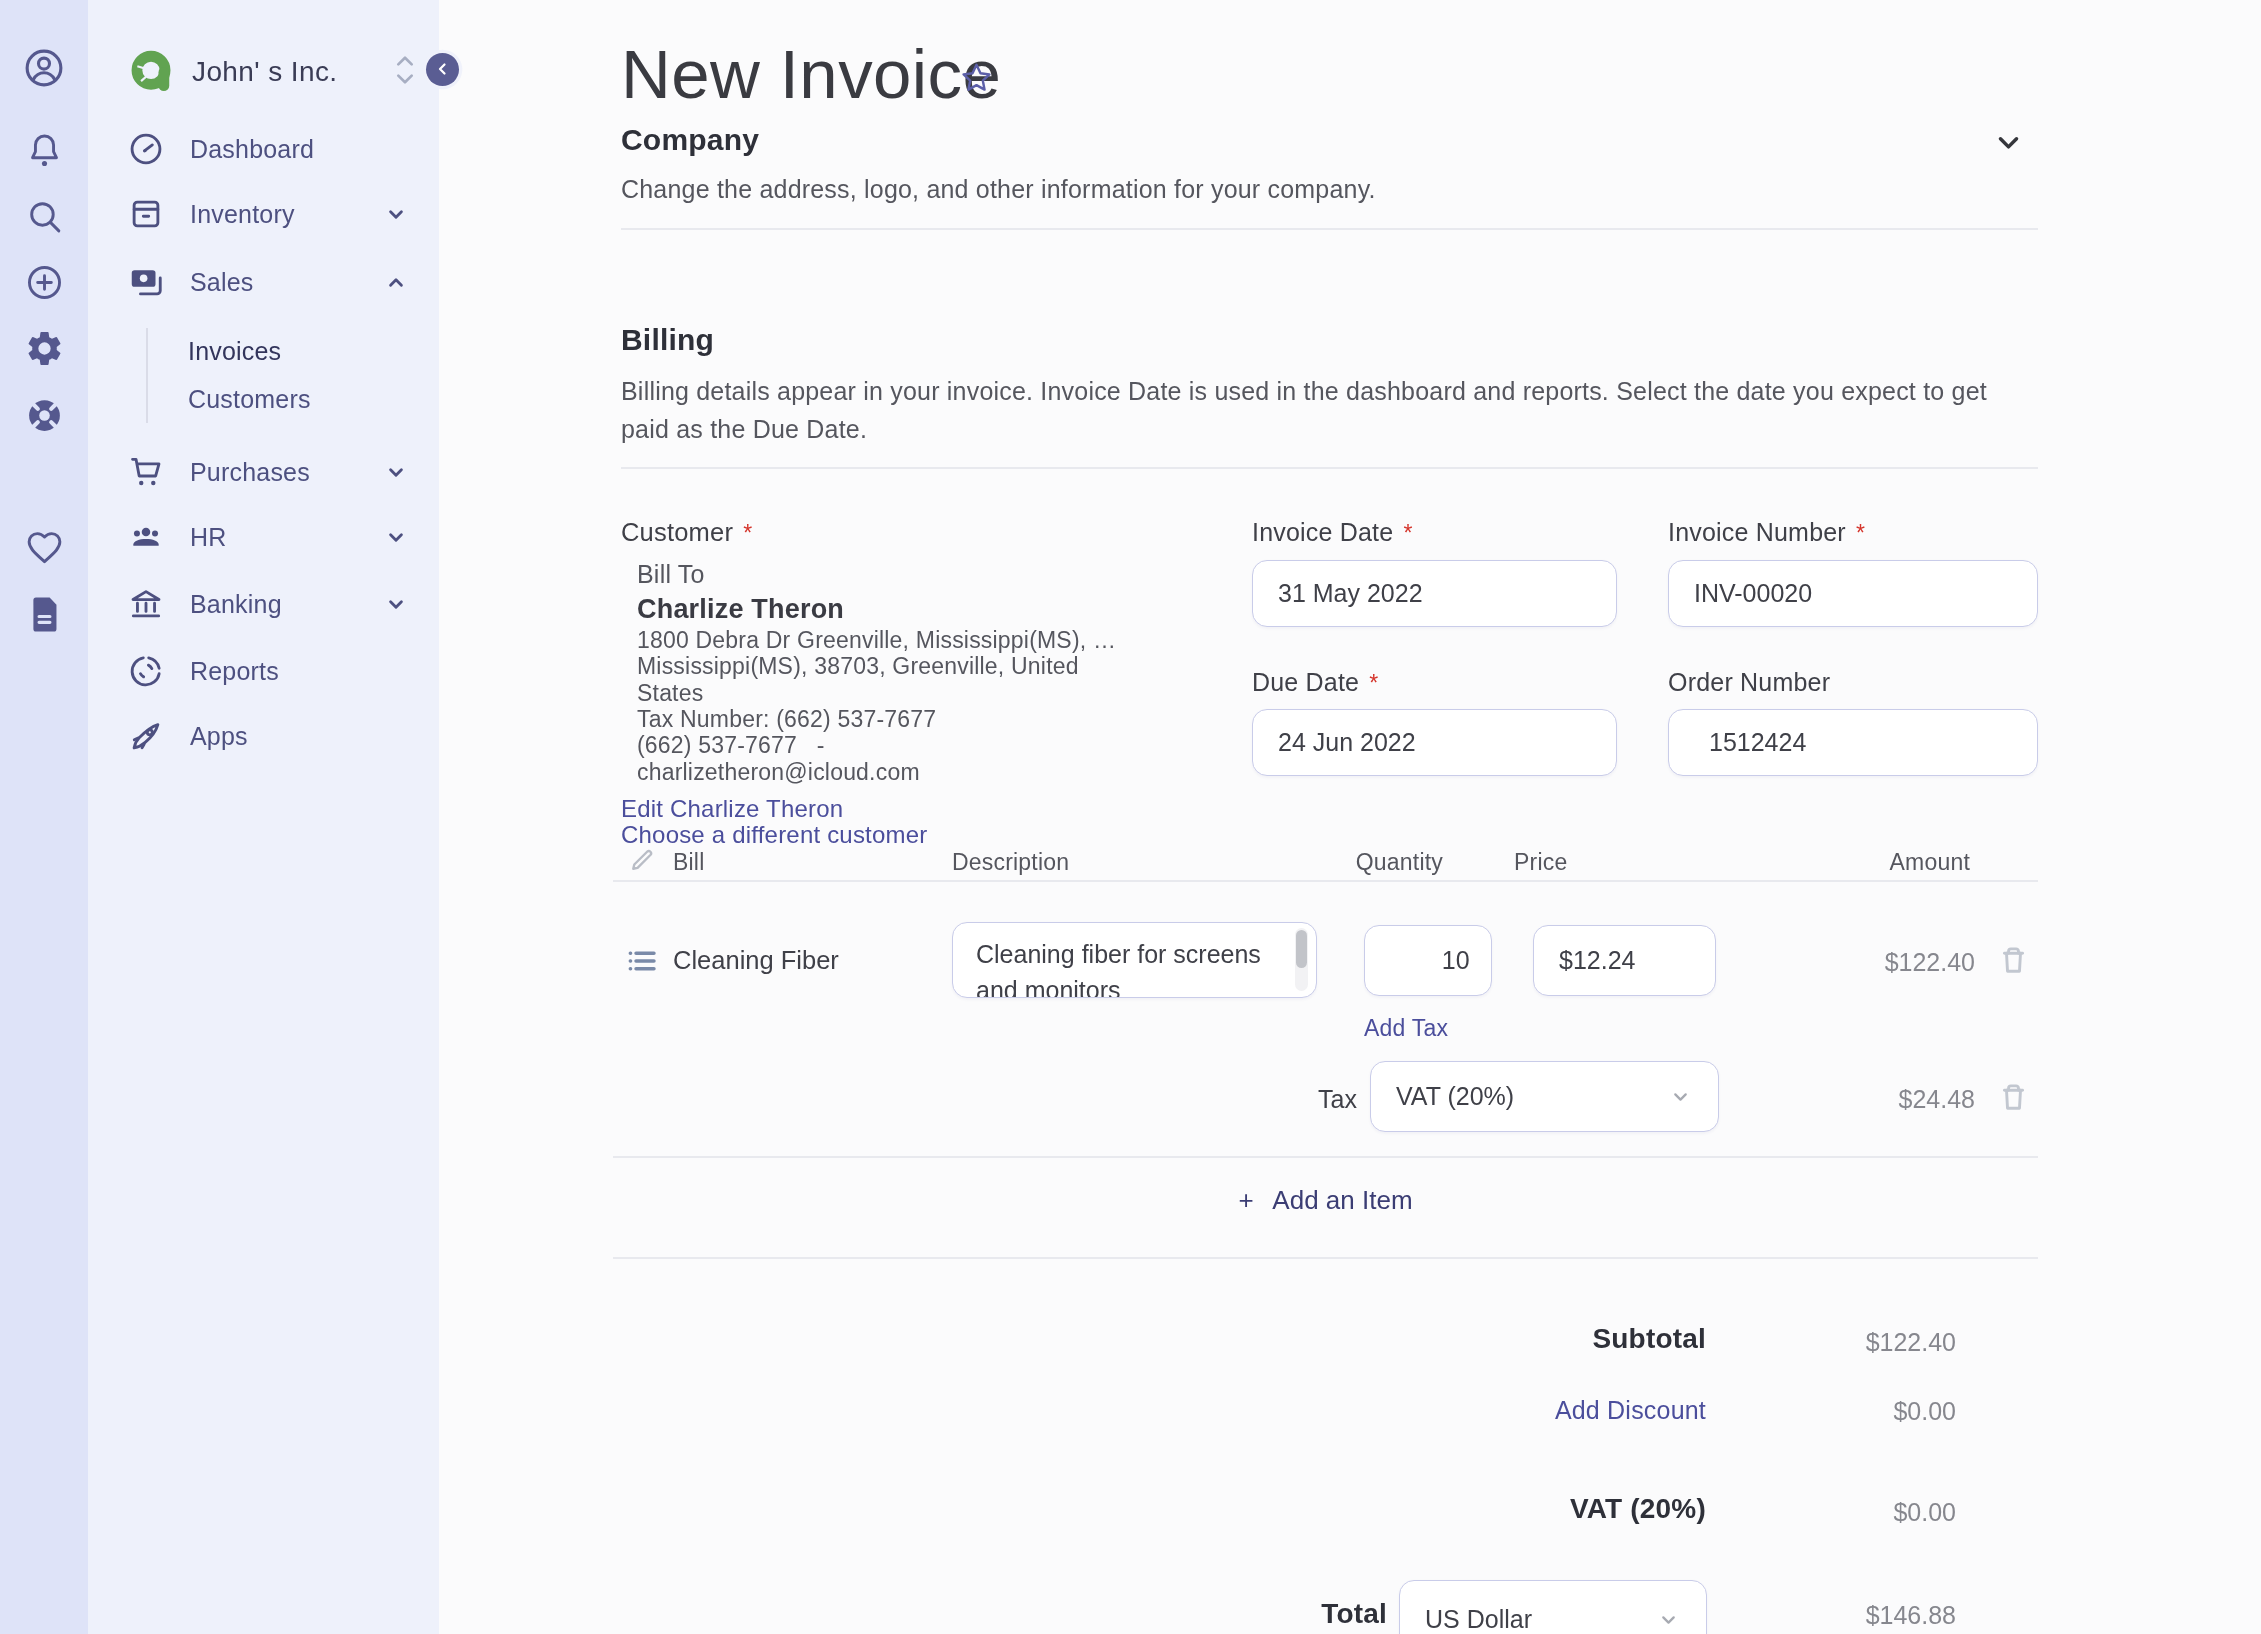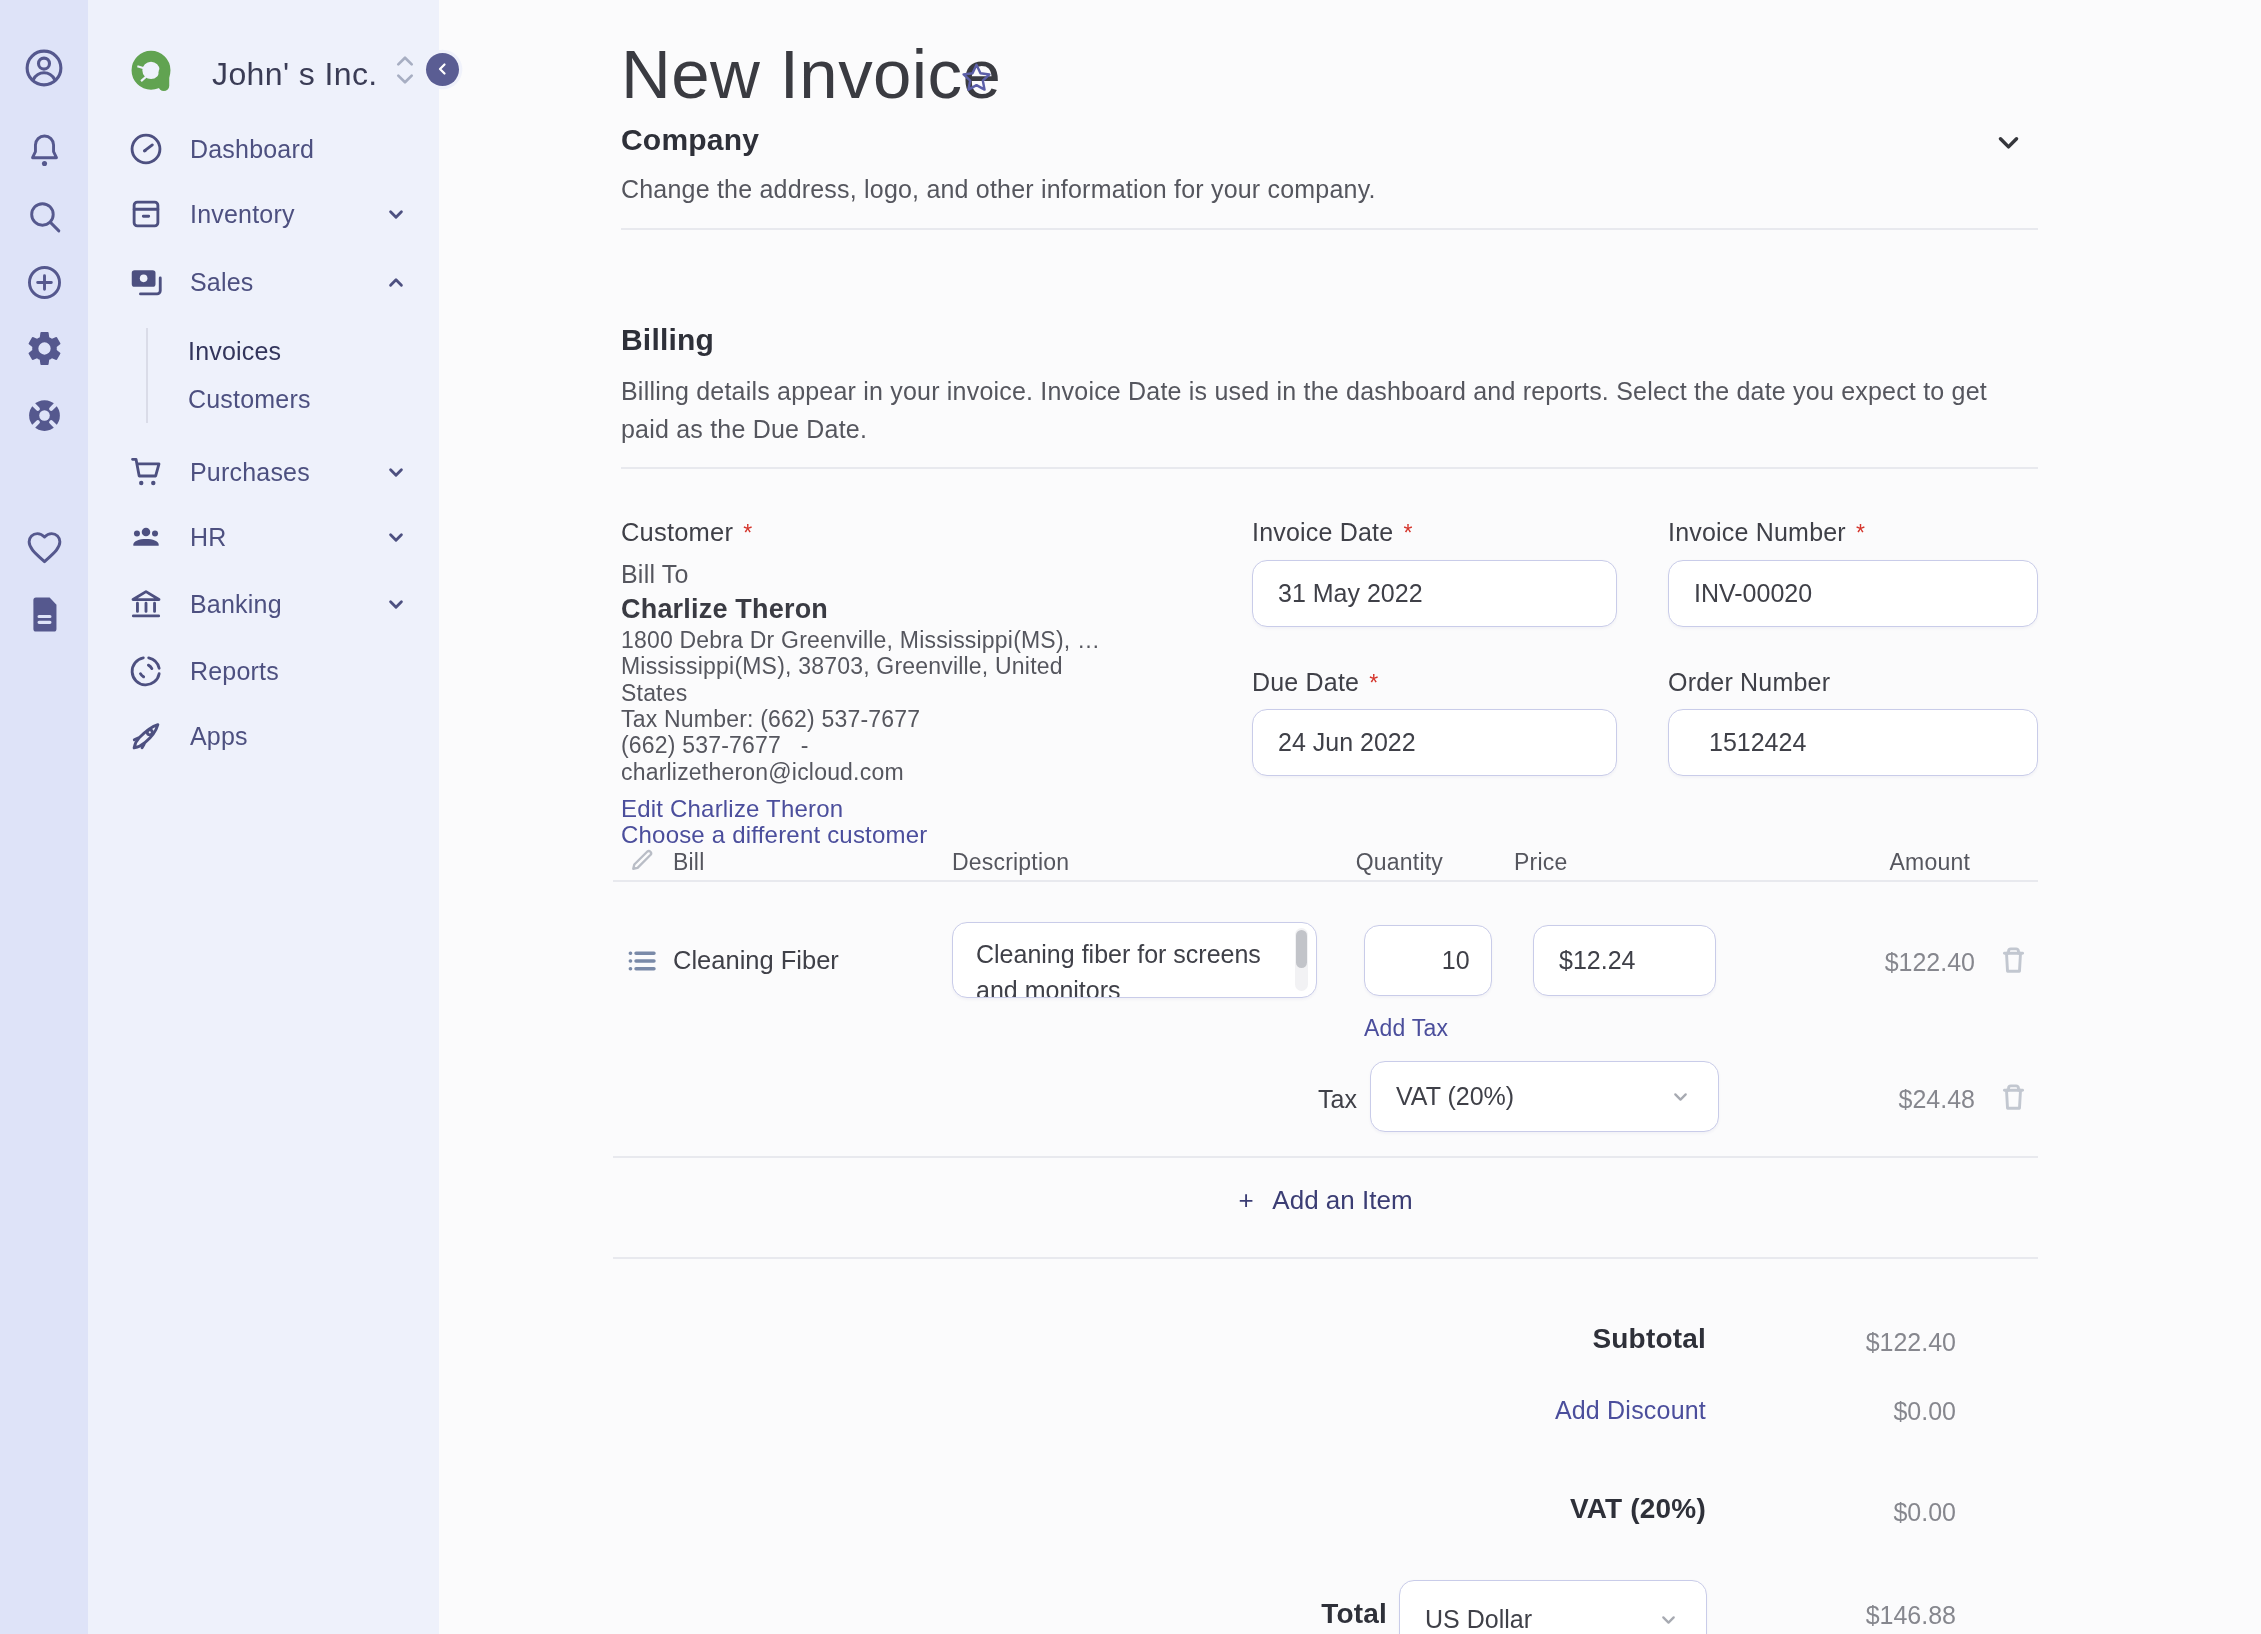--- a/index.html
+++ b/index.html
@@ -9,21 +9,21 @@
     background:#fbfbfc; color:#3f4048; position:relative;
   }
   
   #rail { position:absolute; left:0; top:0; width:88px; height:1634px; background:#dee3f8; }
   .rail-icon { position:absolute; left:24px; width:41px; height:41px; cursor:pointer; }
   .rail-icon svg { width:100%; height:100%; stroke:#55588e; fill:none; stroke-width:1.7; stroke-linecap:round; stroke-linejoin:round; }
   .rail-icon.filled svg { fill:#55588e; stroke:none; }
   
   #sidebar { position:absolute; left:88px; top:0; width:351px; height:1634px; background:#eef1fb; }
   .sb-head-logo { position:absolute; left:39px; top:43px; width:53px; height:53px; }
-  .sb-company { position:absolute; left:104px; top:56px; font-size:32px; color:#3a3c55; font-weight:500; letter-spacing:0.4px;margin-left:20px; }
+  .sb-company { position:absolute; left:104px; top:56px; font-size:28px; color:#3a3c55; font-weight:500; letter-spacing:0.4px; }
   .sb-sort { position:absolute; left:303px; top:51px; width:28px; height:38px; cursor:pointer; }
   .sb-sort svg { width:100%; height:100%; stroke:#a7aec2; fill:none; stroke-width:2.4; stroke-linecap:round; stroke-linejoin:round; }
   #collapse-btn { position:absolute; left:426px; top:53px; width:33px; height:33px; border-radius:50%;
     background:#5a5d93; border:none; cursor:pointer; z-index:5; box-shadow:0 0 0 3.3px rgba(238,241,251,.9); }
   #collapse-btn svg { width:18px; height:18px; stroke:#ffffff; fill:none; stroke-width:3; stroke-linecap:round; stroke-linejoin:round; margin-top:2.5px; }
   .nav-item { position:absolute; left:39px; right:30px; height:48px; display:flex; align-items:center; gap:25px; cursor:pointer;
     color:#4d5080; font-size:25px; font-weight:500; letter-spacing:0.2px; }
   .nav-item svg { width:38px; height:38px; stroke:#4d5080; fill:none; stroke-width:1.8; stroke-linecap:round; stroke-linejoin:round; flex:none; }
   .nav-item .chev { margin-left:auto; width:26px; height:26px; }
   .nav-item .chev svg { width:26px; height:26px; stroke-width:2.6; }
@@ -38,21 +38,21 @@
   .star svg { width:100%; height:100%; stroke:#5c5fa8; fill:none; stroke-width:1.5; stroke-linejoin:round; }
   .sec-title { position:absolute; font-size:30px; font-weight:600; color:#2e3039; letter-spacing:0.2px; }
   .sec-desc { position:absolute; font-size:25px; color:#55565e; letter-spacing:0.2px; line-height:38px; }
   .chev-dark { position:absolute; width:35px; height:35px; cursor:pointer; }
   .chev-dark svg { width:100%; height:100%; stroke:#35363c; fill:none; stroke-width:2.4; stroke-linecap:round; stroke-linejoin:round; }
   .divider { position:absolute; height:1.6px; background:#e8e9ee; }
   .field-label { position:absolute; font-size:25px; color:#3f4048; letter-spacing:0.2px; }
   .req { color:#d5352c; margin-left:10px; font-size:23px; }
   .tb-input { position:absolute; height:67px; border:1.6px solid #c9cce9; border-radius:15px; background:#ffffff;
     font-family:inherit; font-size:25px; color:#3f4048; padding:0 25px; outline:none; box-shadow:0 1.6px 2.5px rgba(80,80,140,.05); }
-  .cust-line { position:absolute; font-size:23px; color:#55565e; letter-spacing:0.2px; }
+  .cust-line { position:absolute; font-size:23px; color:#55565e; letter-spacing:0.2px;margin-left:16px; }
   .link { position:absolute; font-size:24px; color:#4b4e9c; cursor:pointer; letter-spacing:0.2px; }
   .th { position:absolute; font-size:23px; color:#55565e; letter-spacing:0.2px; }
   .money { position:absolute; font-size:25px; color:#86878e; text-align:right; }
   .trash { position:absolute; width:35px; height:35px; cursor:pointer; }
   .trash svg { width:100%; height:100%; stroke:#c2c7d0; fill:none; stroke-width:2; stroke-linecap:round; stroke-linejoin:round; }
   .select-box { position:absolute; background:#fff; border:1.6px solid #c9cce9; border-radius:15px; cursor:pointer;
     display:flex; align-items:center; padding:0 25px; font-size:25px; color:#3f4048; box-shadow:0 1.6px 2.5px rgba(80,80,140,.05); }
   .select-box .sel-chev { margin-left:auto; width:25px; height:25px; }
   .select-box .sel-chev svg { width:25px; height:25px; stroke:#a7aab2; fill:none; stroke-width:2.2; stroke-linecap:round; stroke-linejoin:round; }
   .total-label { position:absolute; font-size:28px; font-weight:700; color:#2e3039; text-align:right; letter-spacing:0.2px; }

